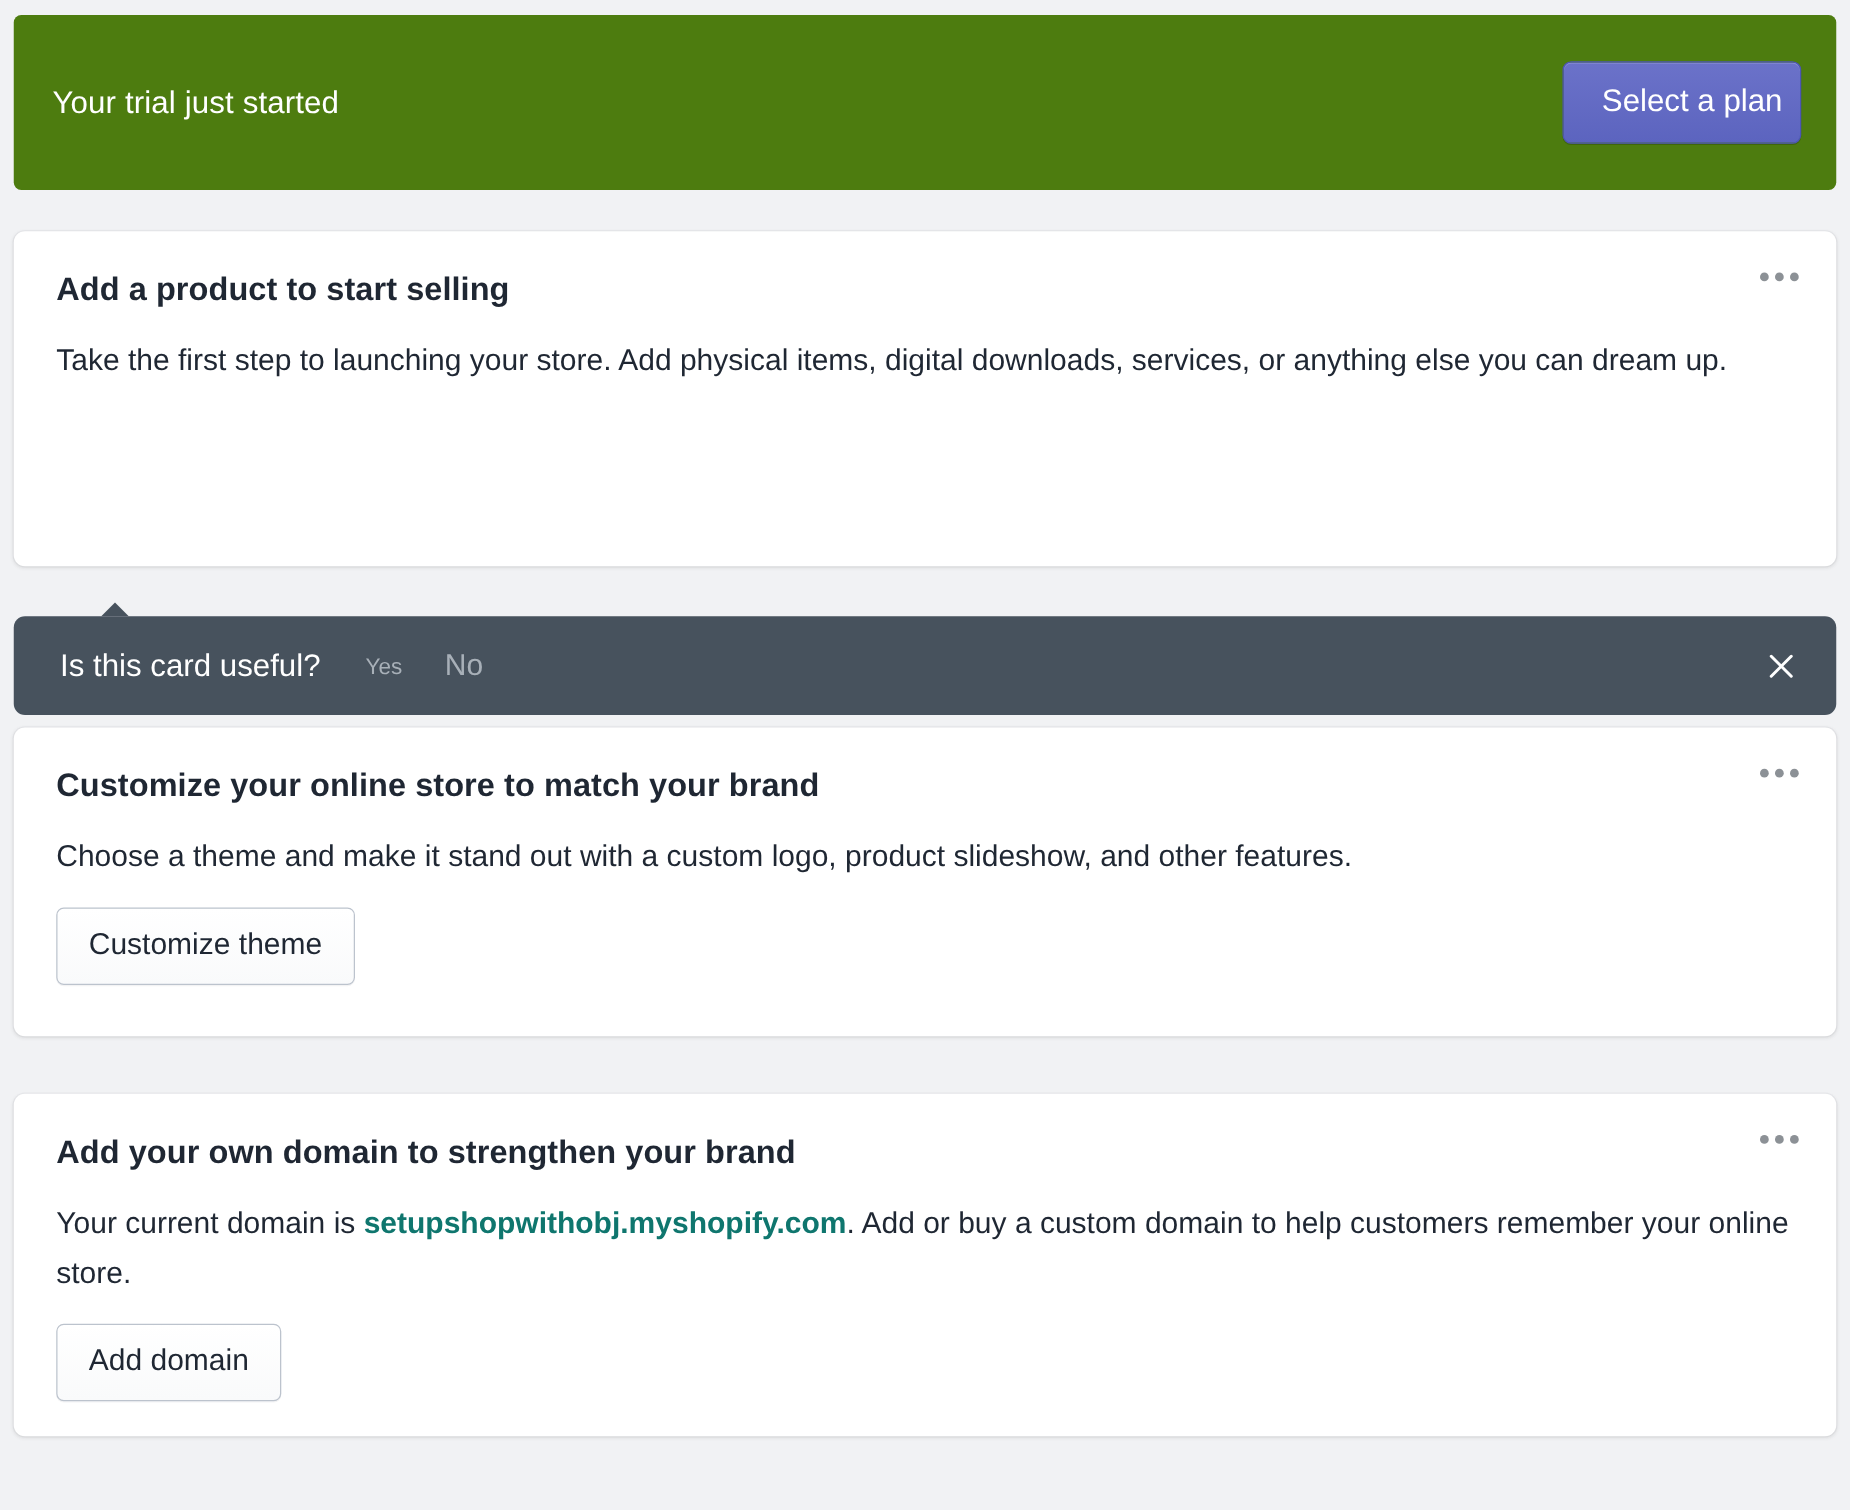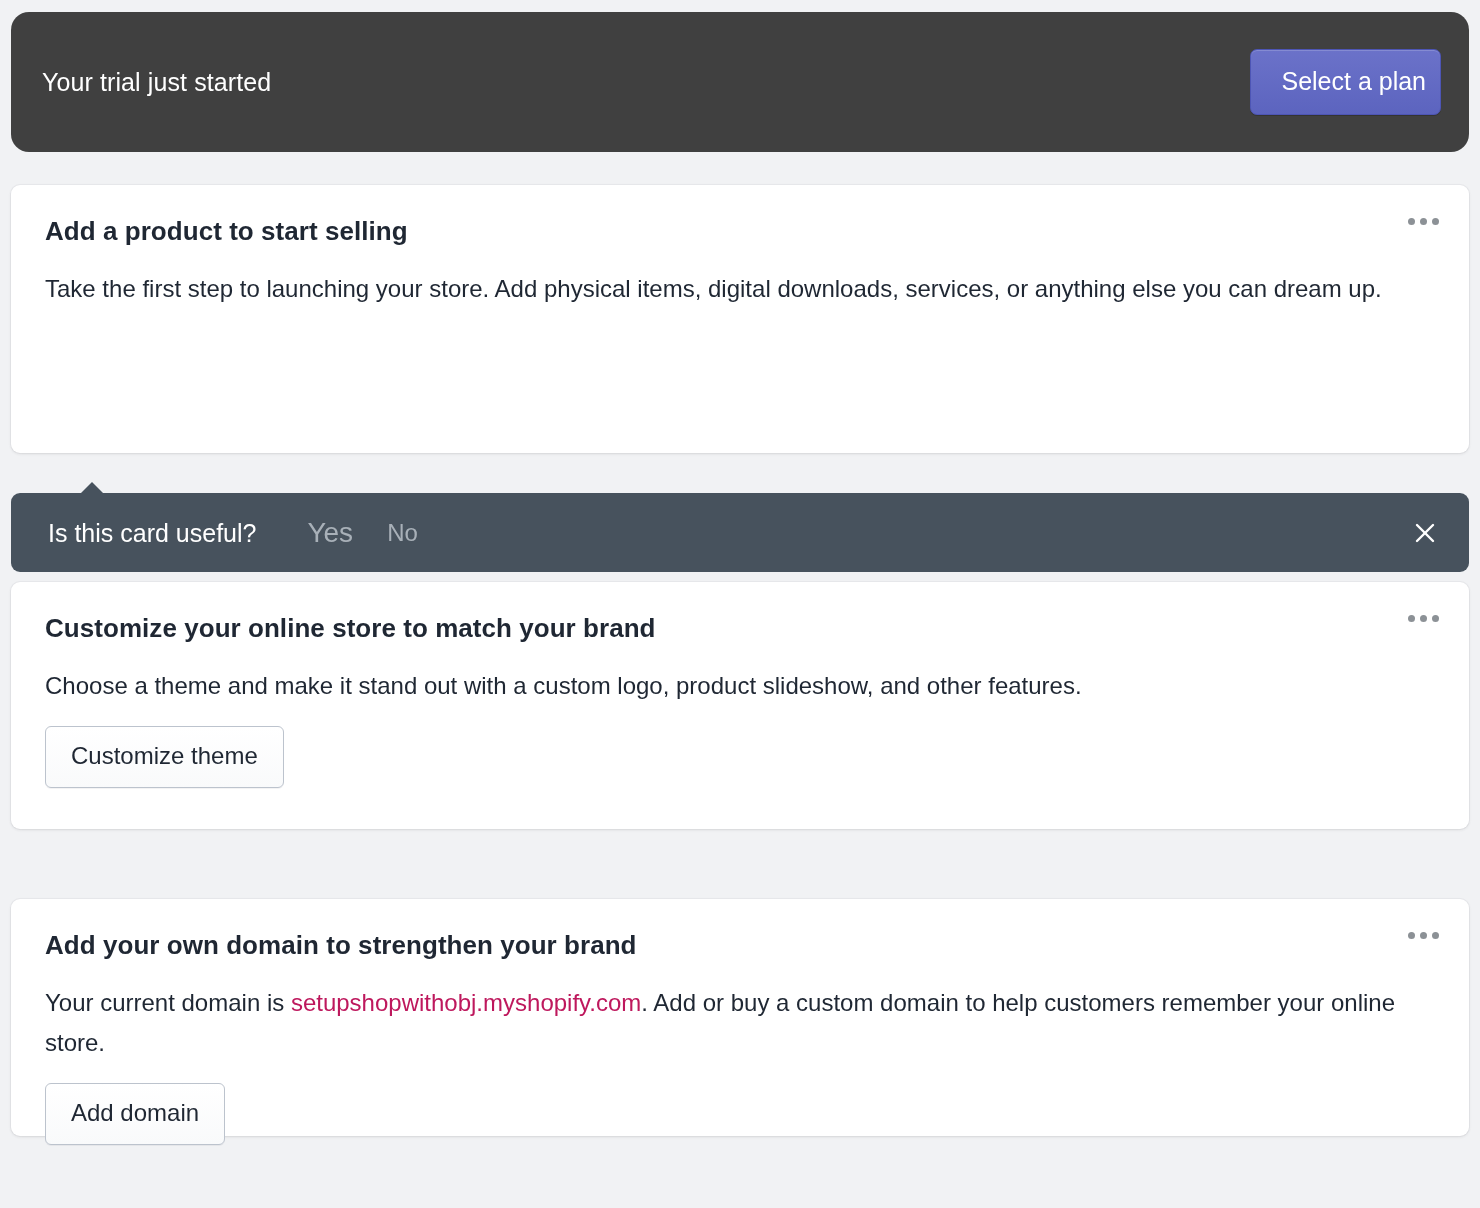--- a/index.html
+++ b/index.html
@@ -20,22 +20,22 @@
     overflow: hidden;
   }
 
   
   .trial-banner {
     position: absolute;
     left: 11px;
     top: 12px;
     width: 1458px;
     height: 140px;
-    background: #404040;
-    border-radius: 18px;
+    background: #4d7c0f;
+    border-radius: 6px;
     display: flex;
     align-items: center;
     justify-content: space-between;
     padding: 0 28px 0 31px;
   }
 
   .trial-banner-text {
     color: #ffffff;
     font-size: 25px;
     line-height: 30px;
@@ -61,40 +61,40 @@
     left: 11px;
     width: 1458px;
     background: #ffffff;
     border-radius: 9px;
     box-shadow: 0 0 0 1px rgba(63,63,68,0.04), 0 1px 3px 0 rgba(63,63,68,0.12);
     padding: 30px 34px 32px 34px;
   }
 
   .card-1 { top: 185px; height: 268px; }
   .card-2 { top: 582px; height: 247px; }
-  .card-3 { top: 899px; height: 237px; }
+  .card-3 { top: 875px; height: 274px; }
 
   .card-title {
     font-size: 26px;
     line-height: 32px;
     font-weight: bold;
     color: #1f2733;
     letter-spacing: 0.05px;
     margin-bottom: 22px;
   }
 
   .card-body {
     font-size: 24px;
     line-height: 40px;
     color: #1f2733;
     max-width: 1390px;
     margin-bottom: 20px;
   }
 
-  .card-body strong { font-weight: normal; color: #be185d; }
+  .card-body strong { font-weight: bold; color: #0f766e; }
 
   .card-action-button {
     display: inline-block;
     background: linear-gradient(180deg, #ffffff 0%, #f9fafb 100%);
     border: 1px solid #bcc3cd;
     border-radius: 6px;
     color: #1f2733;
     font-size: 24px;
     line-height: 28px;
     font-family: "Liberation Sans", sans-serif;
@@ -151,23 +151,23 @@
   }
 
   .feedback-question {
     color: #ffffff;
     font-size: 25px;
     line-height: 28px;
   }
 
   .feedback-yes {
     color: #a8b0b8;
-    font-size: 28px;
-    line-height: 28px;
-    margin-left: 51px;
+    font-size: 18px;
+    line-height: 28px;
+    margin-left: 36px;
     cursor: pointer;
     background: none;
     border: none;
     font-family: "Liberation Sans", sans-serif;
     padding: 0;
   }
 
   .feedback-no {
     color: #a8b0b8;
     font-size: 24px;

